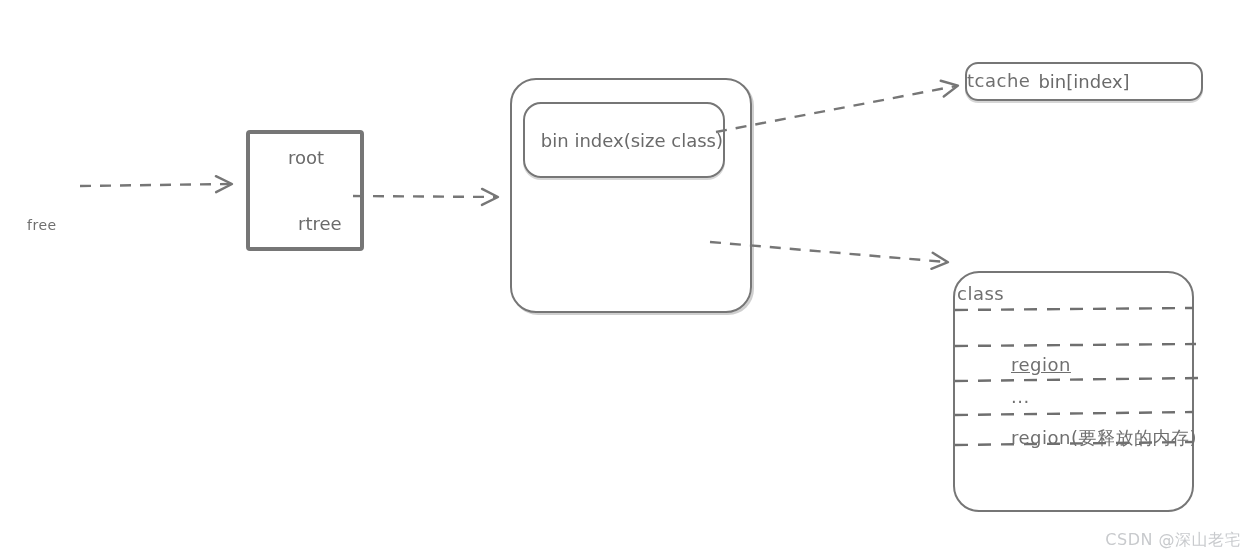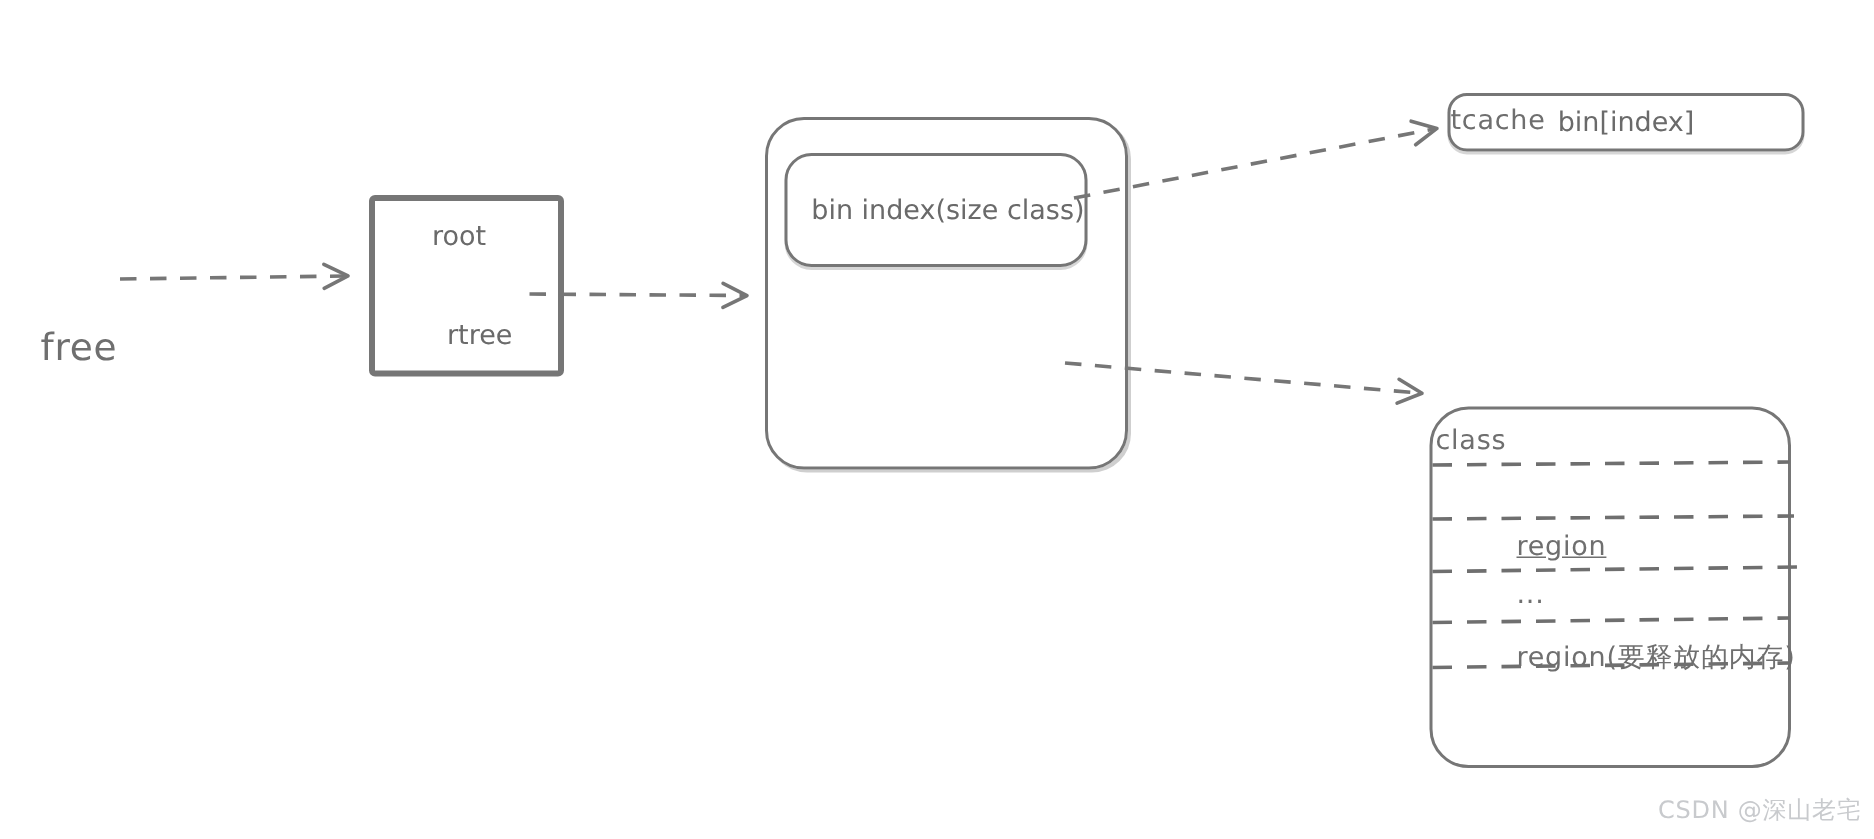--- a/index.html
+++ b/index.html
@@ -30,21 +30,21 @@
   .box {
     position: absolute;
     border: 2px solid #767676;
     background: transparent;
     display: flex;
     align-items: center;
     justify-content: center;
   }
   .box-arena {
     left: 246px; top: 130px;
-    width: 130px; height: 121px;
+    width: 118px; height: 121px;
     border-width: 4px;
     border-radius: 4px;
     flex-direction: column;
     align-items: flex-start;
     padding-left: 38px;
     gap: 16px;
   }
   .box-arena .line2 { margin-left: 10px; margin-top: 29px; }
   .box-emap {
     left: 510px; top: 78px;
@@ -81,21 +81,21 @@
     font-size: 16px;
     color: #c8cacd;
     letter-spacing: 0.5px;
   }
 </style>
 </head>
 <body>
 
 <div class="canvas">
 
-  <div class="label" style="left:27px; top:177px; font-size:25px;">free</div>
+  <div class="label" style="left:27px; top:177px; font-size:14px;">free</div>
 
   <div class="box box-arena">
     <span class="line1" style="font-size:18px;">root</span>
     <span class="line2" style="font-size:18px;">rtree</span>
   </div>
 
   <div class="box box-emap"></div>
   <div class="box box-bin-index">
     <span style="font-size:18px;">bin index(size class)</span>
   </div>

